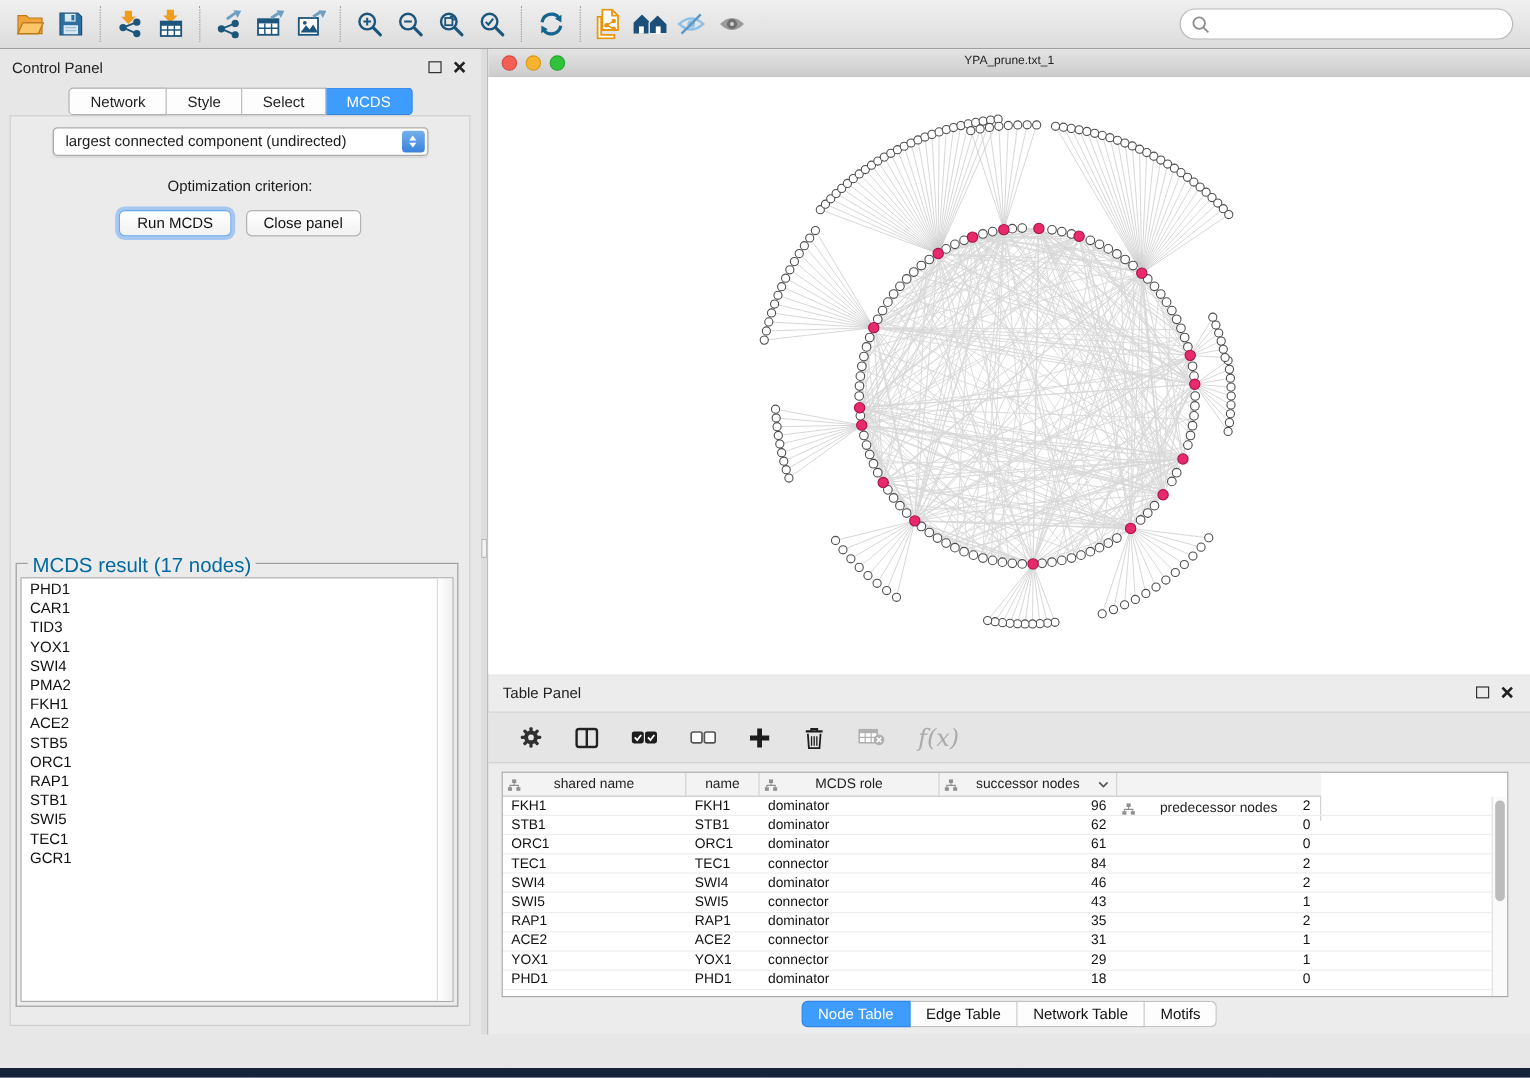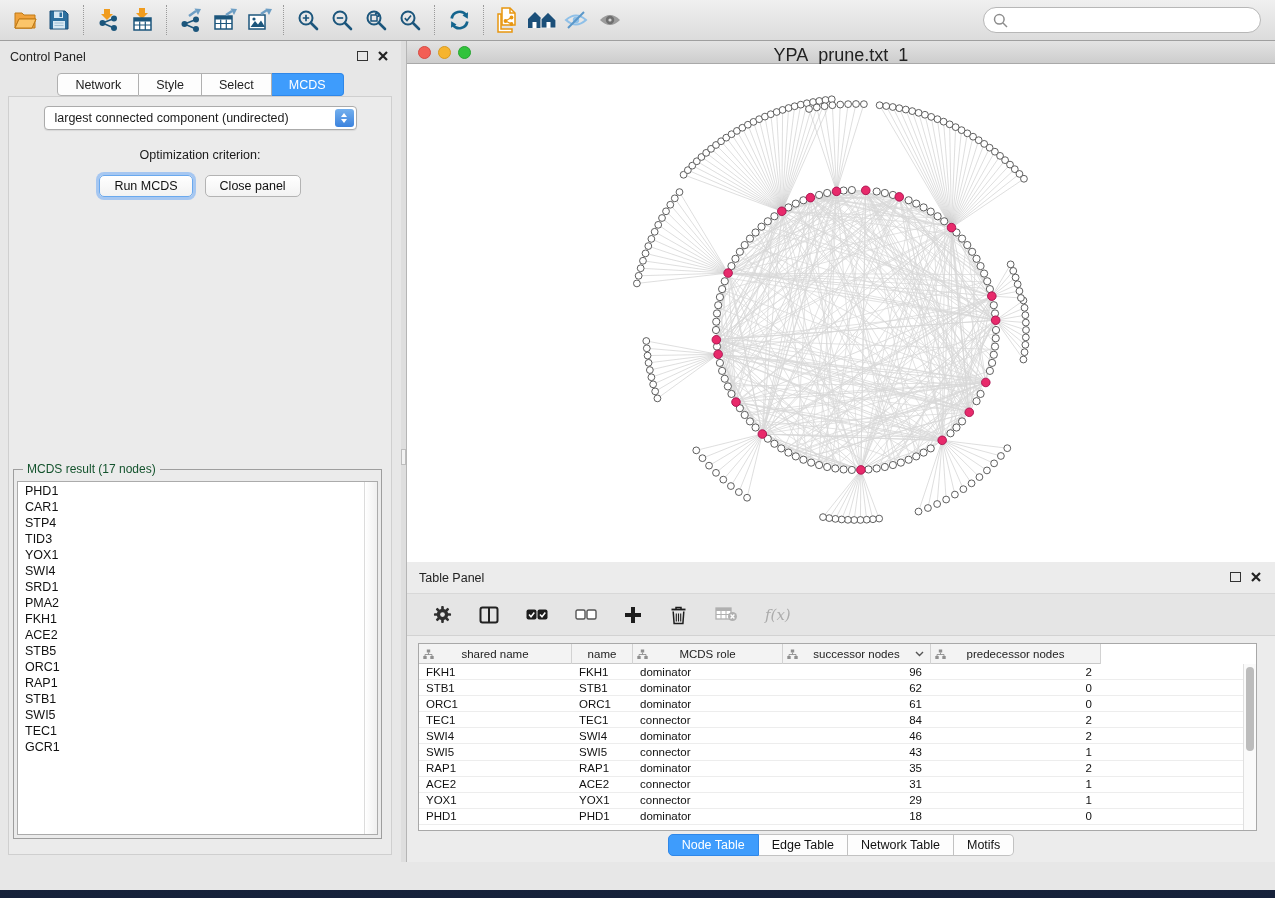--- a/index.html
+++ b/index.html
@@ -45,53 +45,53 @@
                  align-items:center; justify-content:center; gap:2px; }
   .chev-up { width:0; height:0; border-left:3.5px solid transparent; border-right:3.5px solid transparent; border-bottom:4.5px solid #fff; }
   .chev-dn { width:0; height:0; border-left:3.5px solid transparent; border-right:3.5px solid transparent; border-top:4.5px solid #fff; }
 
   #cp-buttons { display:flex; justify-content:center; gap:12px; margin-top:13px; }
   .mac-btn { height:22px; padding:0 14px; background:linear-gradient(#ffffff,#f2f2f2); border:1px solid #b3b3b3;
              border-radius:5px; font-size:12.5px; color:#111; font-family:"Liberation Sans",sans-serif; }
   .mac-btn.focus-ring { border-color:#6aa9ee; box-shadow:0 0 0 3px rgba(110,170,245,.55); }
 
   #result-group { position:absolute; left:4px; right:9px; top:372px; height:370px; border:1px solid #9e9e9e; }
-  #result-title { position:absolute; top:-8px; left:9px; background:#ebebeb; padding:0 4px; font-size:12px; color:#14532d; }
+  #result-title { position:absolute; top:-8px; left:9px; background:#ebebeb; padding:0 4px; font-size:17px; color:#0369a1; }
   #result-list { position:absolute; left:3px; right:3px; top:11px; bottom:3px; background:#fff;
                  border:1px solid #ababab; overflow:hidden; }
   #result-items { position:absolute; left:0; top:1px; right:14px; }
   .mcds-item { height:16px; line-height:16px; padding-left:7px; font-size:12.5px; color:#111; }
   #result-scroll { position:absolute; right:0; top:0; bottom:0; width:13px;
                    background:linear-gradient(90deg,#ffffff,#efefef); border-left:1px solid #dcdcdc; }
 
   
   #splitter { position:absolute; left:401px; top:41px; width:6px; height:821px; background:#dedede; border-right:1px solid #b5b5b5; }
   #splitter-grip { position:absolute; left:0px; top:408px; width:5px; height:16px; background:#f2f2f2; border:1px solid #bdbdbd; }
 
   
   #net-window { position:absolute; left:407px; top:41px; width:868px; height:521px; background:#fff; }
   #net-titlebar { position:relative; height:23px; background:linear-gradient(#e3e3e3,#cdcdcd);
                   border-bottom:1px solid #a9a9a9; }
   .tl { position:absolute; top:5px; width:13px; height:13px; border-radius:50%; }
   #tl-red   { left:11px;  background:#f35f55; border:0.5px solid #d64b43;}
   #tl-yel   { left:31px;  background:#f6b42e; border:0.5px solid #d89a21;}
   #tl-grn   { left:51px;  background:#32c33c; border:0.5px solid #27a431;}
-  #net-title { position:absolute; left:0; right:0; top:4px; text-align:center; font-size:18px; color:#222; }
+  #net-title { position:absolute; left:0; right:0; top:4px; text-align:center; font-size:10px; color:#222; }
   #net-canvas { position:absolute; left:0; top:23px; width:868px; height:498px; background:#fff; }
   #graph-svg { position:absolute; left:0; top:0; }
 
   
   #table-panel { position:absolute; left:407px; top:562px; width:868px; height:300px; background:#ececec; }
   #tp-header { position:relative; height:31px; }
   #tp-title { position:absolute; left:12px; top:9px; font-size:12.5px; color:#222; }
   #tp-toolbar { position:absolute; left:0; top:31px; width:100%; height:43px; background:#e5e5e5;
                 border-top:1px solid #d8d8d8; border-bottom:1px solid #d2d2d2;
                 display:flex; align-items:center; gap:27px; padding-left:26px; }
   .tpt-icon { display:flex; align-items:center; justify-content:center; }
-  #fx-icon { font-family:"DejaVu Serif", serif; font-style:italic; font-size:15px; color:#ababab; }
+  #fx-icon { font-family:"DejaVu Serif", serif; font-style:italic; font-size:20px; color:#ababab; }
 
   #node-table { position:absolute; left:11px; top:81px; width:839px; height:188px; background:#fff;
                 border:1px solid #a8a8a8; overflow:hidden; }
   #nt-header { position:absolute; left:0; top:0; height:20px; display:flex; background:#f3f3f3; border-bottom:1px solid #c9c9c9; }
   .th { position:relative; height:20px; border-right:1px solid #d2d2d2; display:flex; align-items:center; justify-content:center;
         font-size:11.5px; color:#222; }
   .th .tree-ic { position:absolute; left:4px; top:5px; }
   .th .sort-chev { position:absolute; right:6px; top:7px; }
   #nt-body { position:absolute; left:0; top:20px; right:13px; }
   .tr { display:flex; height:16.1px; align-items:center; border-bottom:1px solid #ededed; }
@@ -295,25 +295,23 @@
       <div id="cp-buttons">
         <button class="mac-btn focus-ring">Run MCDS</button>
         <button class="mac-btn">Close panel</button>
       </div>
       <div id="result-group">
         <span id="result-title">MCDS result (17 nodes)</span>
         <div id="result-list">
           <div id="result-items">
               <div class="mcds-item">PHD1</div>
               <div class="mcds-item">CAR1</div>
-              <div class="mcds-item">STP4</div>
               <div class="mcds-item">TID3</div>
               <div class="mcds-item">YOX1</div>
               <div class="mcds-item">SWI4</div>
-              <div class="mcds-item">SRD1</div>
               <div class="mcds-item">PMA2</div>
               <div class="mcds-item">FKH1</div>
               <div class="mcds-item">ACE2</div>
               <div class="mcds-item">STB5</div>
               <div class="mcds-item">ORC1</div>
               <div class="mcds-item">RAP1</div>
               <div class="mcds-item">STB1</div>
               <div class="mcds-item">SWI5</div>
               <div class="mcds-item">TEC1</div>
               <div class="mcds-item">GCR1</div>
@@ -1163,21 +1161,21 @@
               <rect x="3.8" y="0.5" width="3.4" height="3"></rect>
               <rect x="0.3" y="7" width="3.4" height="3"></rect>
               <rect x="7.3" y="7" width="3.4" height="3"></rect>
               <path d="M5.5 3.5v2M2 7V5.5h7V7" stroke="#8f8f8f" stroke-width="0.9" fill="none"></path>
             </svg>
             <span>successor nodes</span>
             <svg class="sort-chev" width="9" height="6" viewBox="0 0 9 6" fill="none" stroke="#555" stroke-width="1.4">
               <path d="M1 1l3.5 3.5L8 1"></path>
             </svg>
           </div>
-          <div class="th" style="width: 170px;">
+          <div class="th" style="width: 170px; margin-top: 20px;">
             <svg class="tree-ic" width="11" height="11" viewBox="0 0 11 11" fill="#8f8f8f">
               <rect x="3.8" y="0.5" width="3.4" height="3"></rect>
               <rect x="0.3" y="7" width="3.4" height="3"></rect>
               <rect x="7.3" y="7" width="3.4" height="3"></rect>
               <path d="M5.5 3.5v2M2 7V5.5h7V7" stroke="#8f8f8f" stroke-width="0.9" fill="none"></path>
             </svg>
             <span>predecessor nodes</span>
           </div>
         </div>
       <div id="nt-body">

